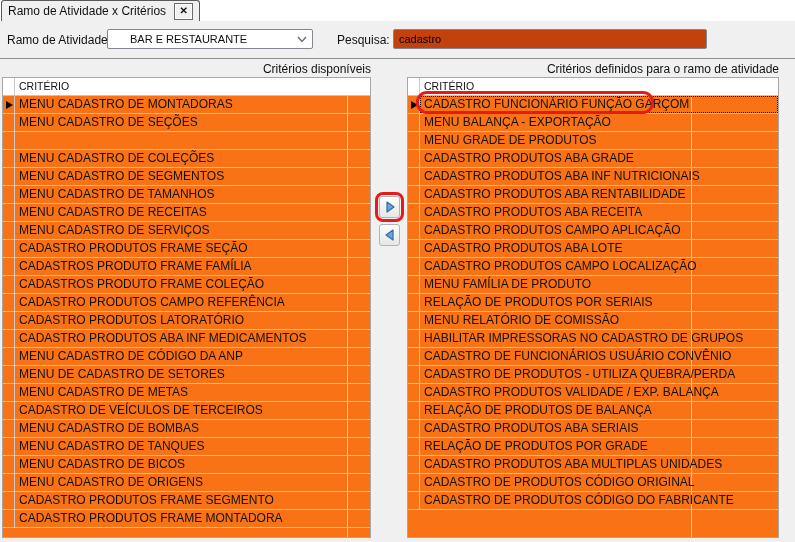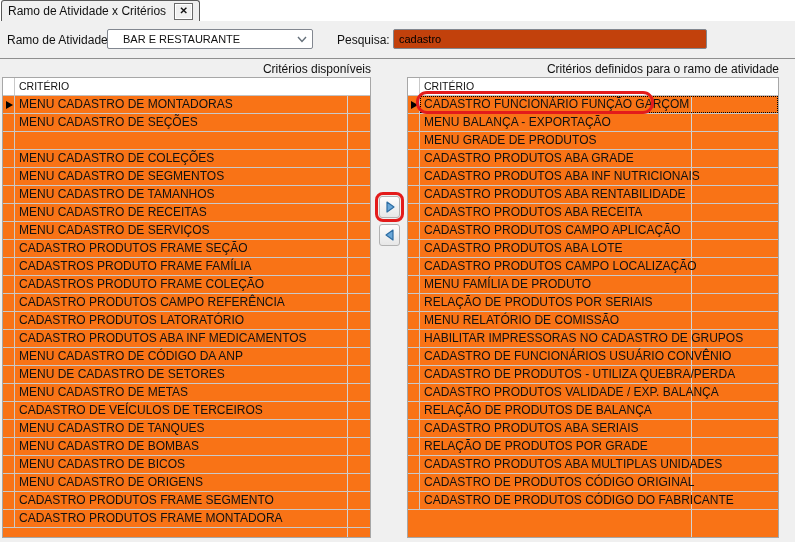--- a/index.html
+++ b/index.html
@@ -18,21 +18,21 @@
     background:#f0f0f0; box-shadow:inset 0 0 0 1px #ffffff;
     display:flex; align-items:center; justify-content:center;
     font-size:10px; font-weight:bold; line-height:1; cursor:pointer; }
   
   .toolbar { position:absolute; top:21px; left:0; width:795px; height:37px; background:#f0f0f0; }
   .tb-label { position:absolute; top:12px; font-size:12px; white-space:nowrap; }
   #ramo-label { left:7px; }
   #pesq-label { left:337px; }
   .combo { position:absolute; left:107px; top:8px; width:206px; height:20px;
     background:#fff; border:1px solid #828790; box-sizing:border-box; border-radius:2px;
-    display:flex; align-items:center; padding-left:15px; font-size:11px; cursor:default; }
+    display:flex; align-items:center; padding-left:22px; font-size:11px; cursor:default; }
   .combo-chev { position:absolute; right:5px; top:6px; }
   .searchbox { position:absolute; left:393px; top:8px; width:314px; height:20px;
     background:#c2410c; border:1px solid #828790; box-sizing:border-box; border-radius:2px;
     font-family:inherit; font-size:11px; padding:0 4px 0 5px; outline:none; }
   
   .main { position:absolute; top:58px; left:0; width:795px; height:484px;
     background:#f0f0f0; border-top:1px solid #8f8f8f; box-sizing:border-box; }
   .panel-title { position:absolute; top:3px; font-size:12px; text-align:right; white-space:nowrap; }
   #left-title  { left:2px;   width:369px; }
   #right-title { left:407px; width:372px; }
@@ -173,25 +173,25 @@
         <div class="grid-row">
           <div class="ind-col"></div>
           <div class="cell">MENU CADASTRO DE METAS</div>
         </div>
         <div class="grid-row">
           <div class="ind-col"></div>
           <div class="cell">CADASTRO DE VEÍCULOS DE TERCEIROS</div>
         </div>
         <div class="grid-row">
           <div class="ind-col"></div>
+          <div class="cell">MENU CADASTRO DE BOMBAS</div>
+        </div>
+        <div class="grid-row">
+          <div class="ind-col"></div>
           <div class="cell">MENU CADASTRO DE TANQUES</div>
-        </div>
-        <div class="grid-row">
-          <div class="ind-col"></div>
-          <div class="cell">MENU CADASTRO DE BOMBAS</div>
         </div>
         <div class="grid-row">
           <div class="ind-col"></div>
           <div class="cell">MENU CADASTRO DE BICOS</div>
         </div>
         <div class="grid-row">
           <div class="ind-col"></div>
           <div class="cell">MENU CADASTRO DE ORIGENS</div>
         </div>
         <div class="grid-row">

